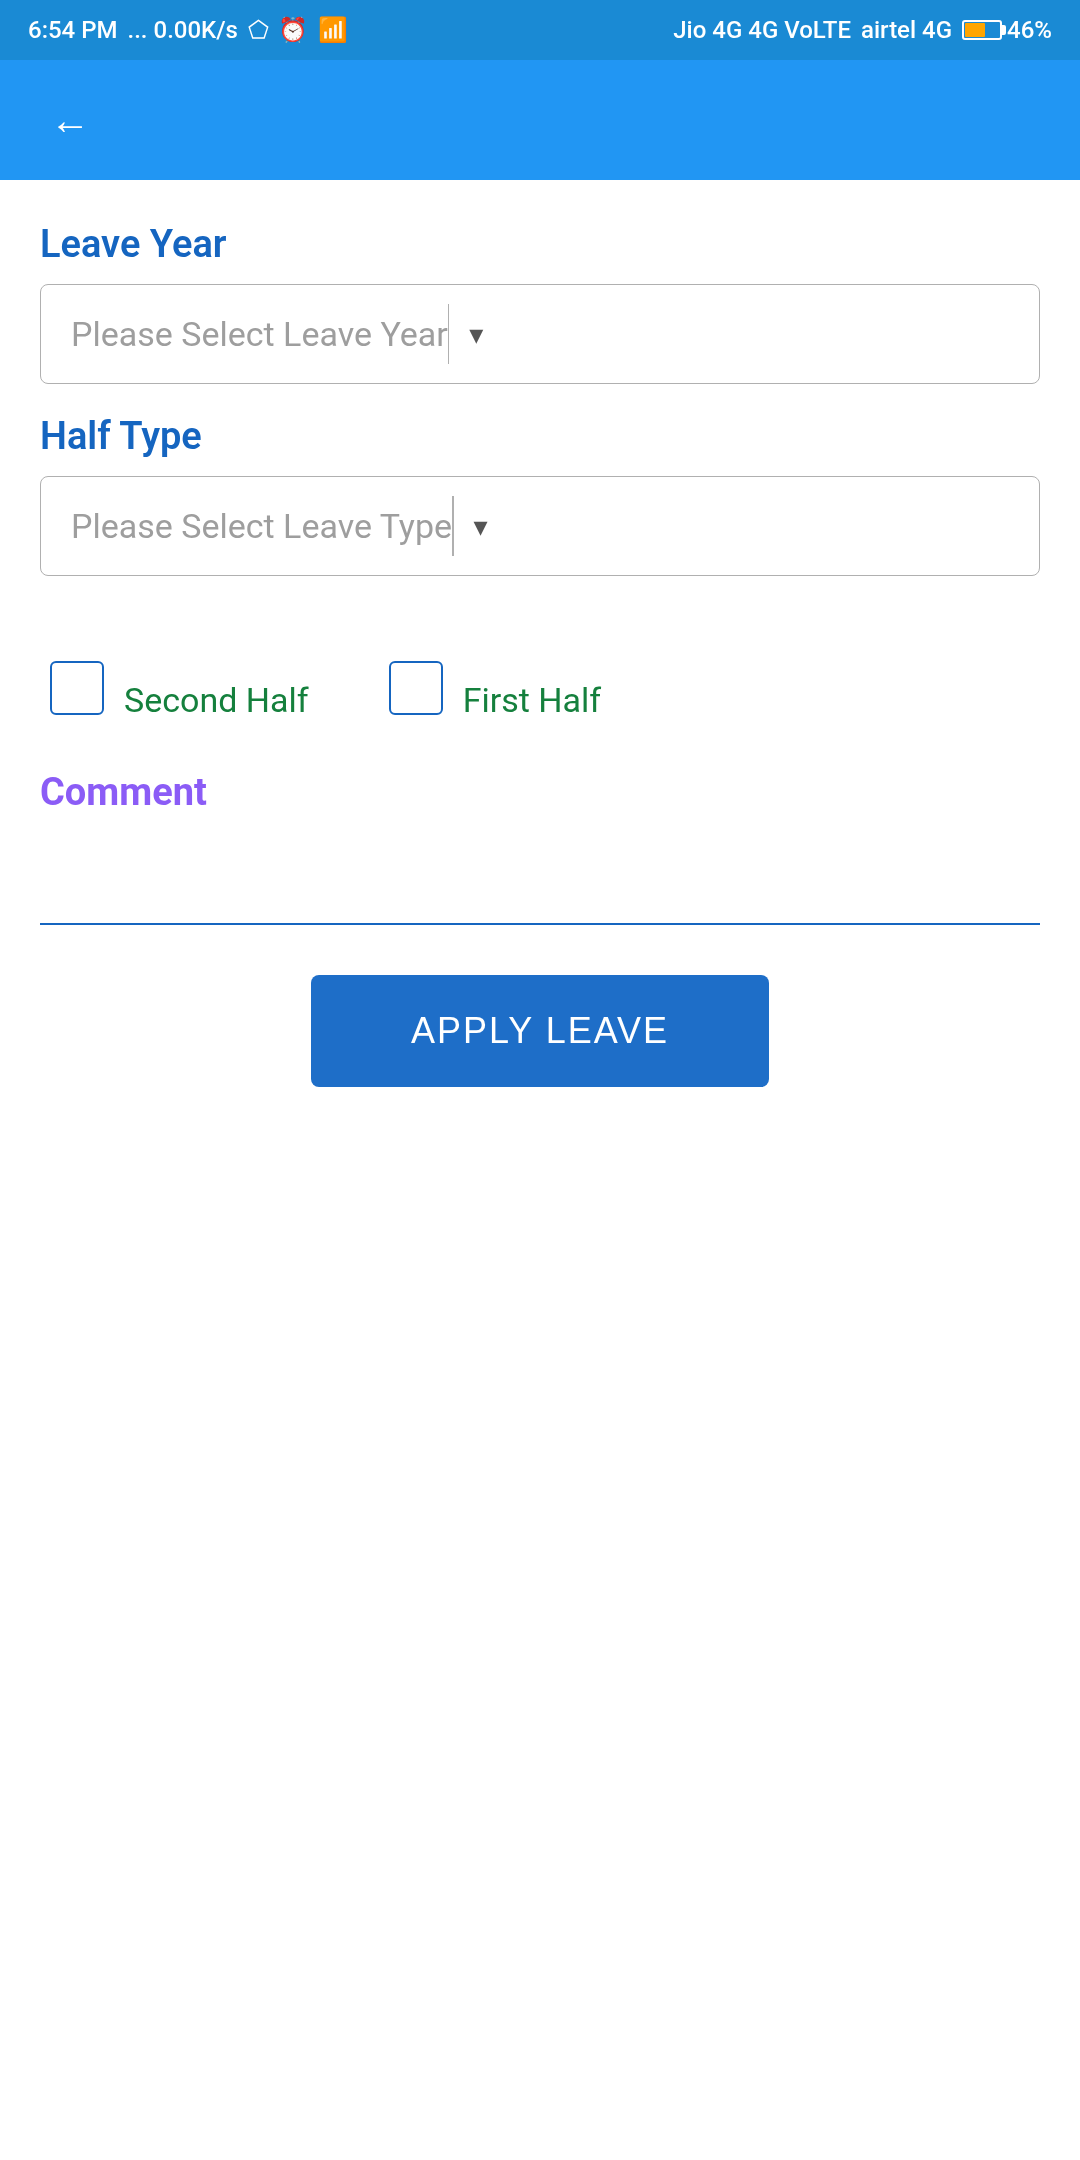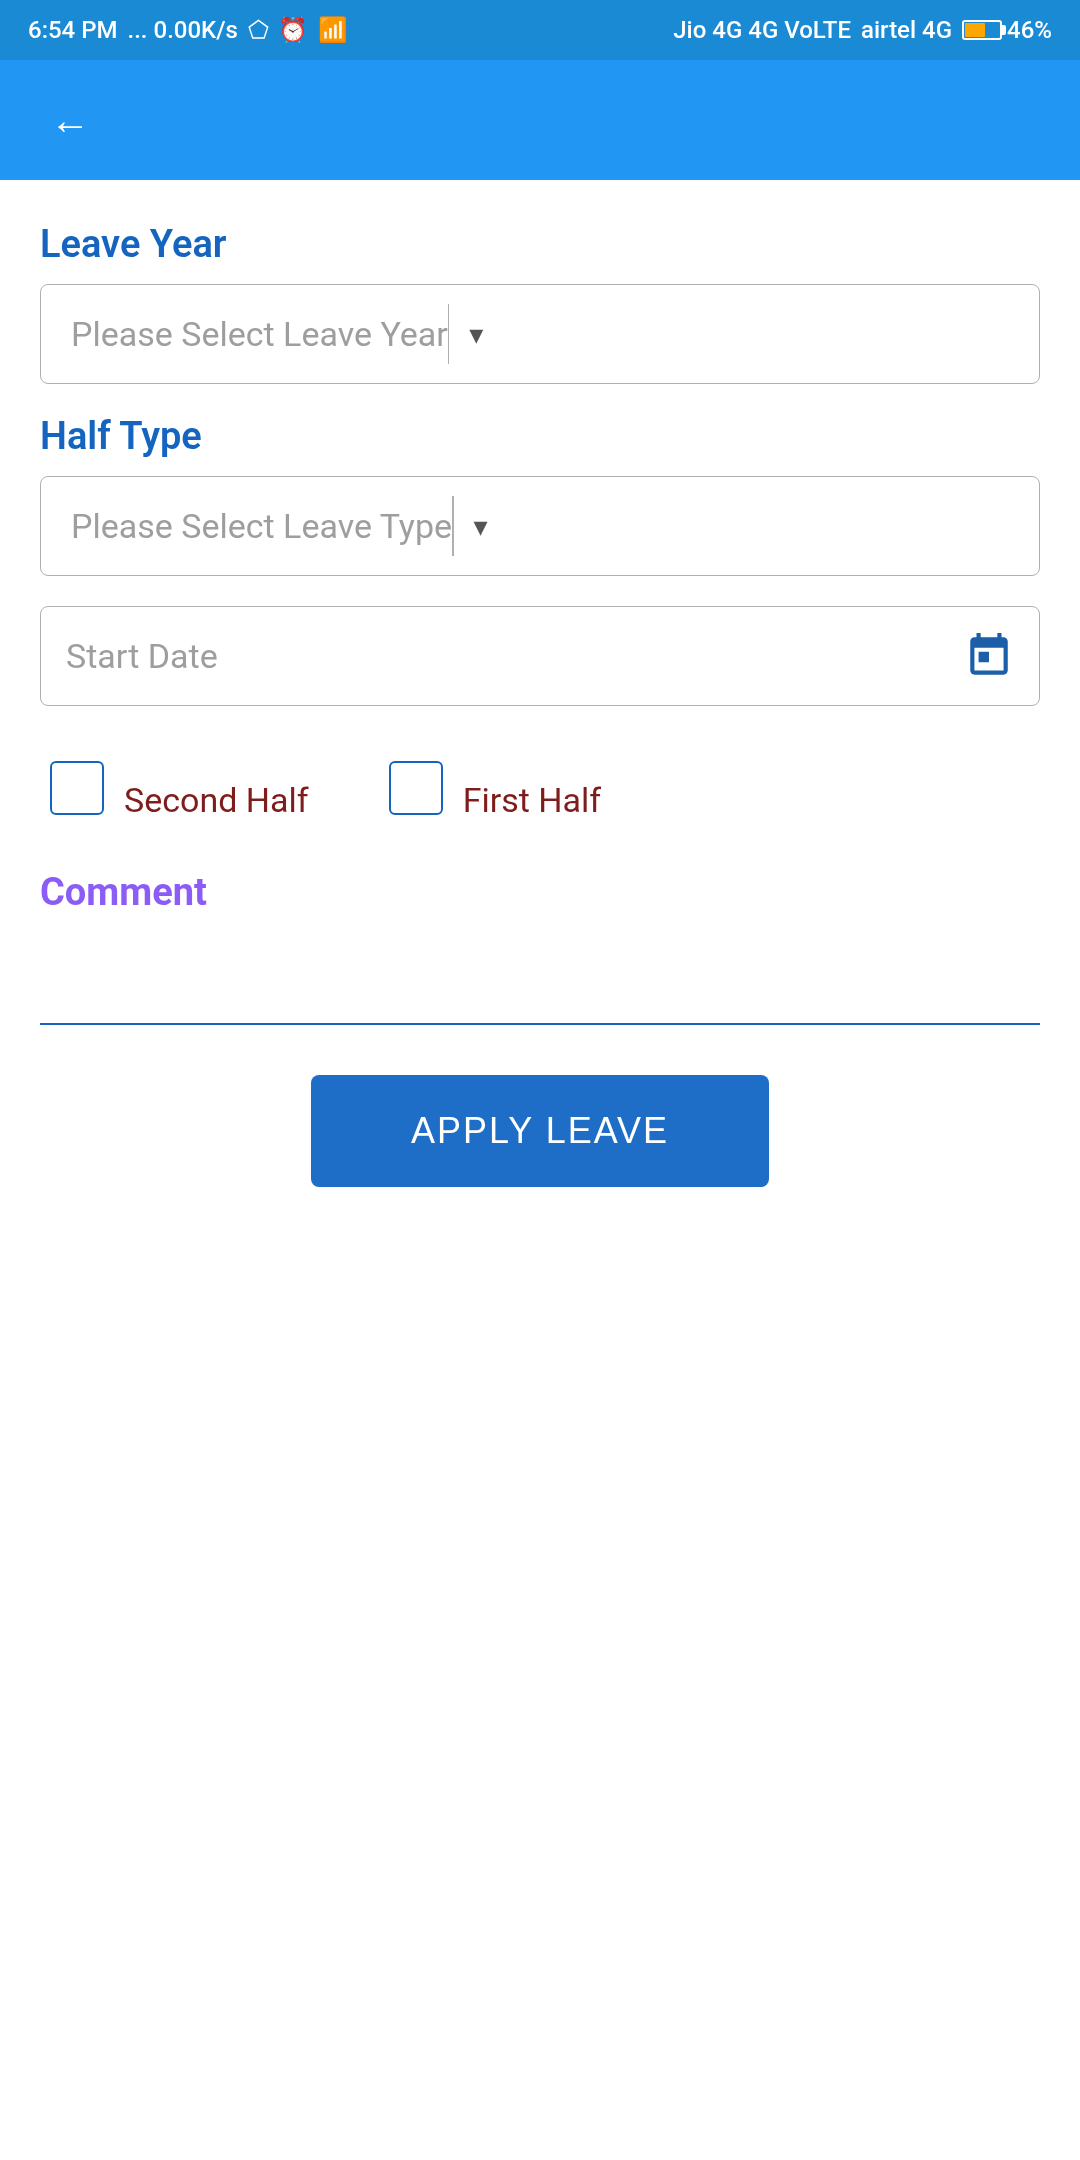--- a/index.html
+++ b/index.html
@@ -210,21 +210,21 @@
     .checkbox-box {
       width: 54px;
       height: 54px;
       border: 2.5px solid #1565c0;
       border-radius: 6px;
       background: white;
       cursor: pointer;
     }
 
     .checkbox-label {
-      color: #7f1d1d;
+      color: #15803d;
       font-size: 34px;
       margin-top: 24px;
     }
 
     
     .comment-label {
       color: #8b5cf6;
       font-size: 38px;
       font-weight: 700;
       margin-bottom: 20px;
@@ -314,28 +314,20 @@
   <div class="form-section-label">Half Type</div>
   <div class="dropdown-field">
     <span class="dropdown-placeholder">Please Select Leave Type</span>
     <div style="display:flex;align-items:center;">
       <div class="dropdown-divider"></div>
       <span class="dropdown-arrow">▾</span>
     </div>
   </div>
 
   <div class="date-row">
-    <div class="date-field">
-      <span class="date-placeholder">Start Date</span>
-      <div class="calendar-icon">
-        <svg viewBox="0 0 24 24" xmlns="http://www.w3.org/2000/svg" fill="#1a5fa8">
-          <path d="M19 3h-1V1h-2v2H8V1H6v2H5c-1.1 0-2 .9-2 2v14c0 1.1.9 2 2 2h14c1.1 0 2-.9 2-2V5c0-1.1-.9-2-2-2zm0 16H5V8h14v11zM7 10h5v5H7z"></path>
-        </svg>
-      </div>
-    </div>
   </div>
 
   <div class="checkbox-row">
     <div class="checkbox-item">
       <div class="checkbox-box"></div>
       <span class="checkbox-label">Second Half</span>
     </div>
     <div class="checkbox-item">
       <div class="checkbox-box"></div>
       <span class="checkbox-label">First Half</span>

